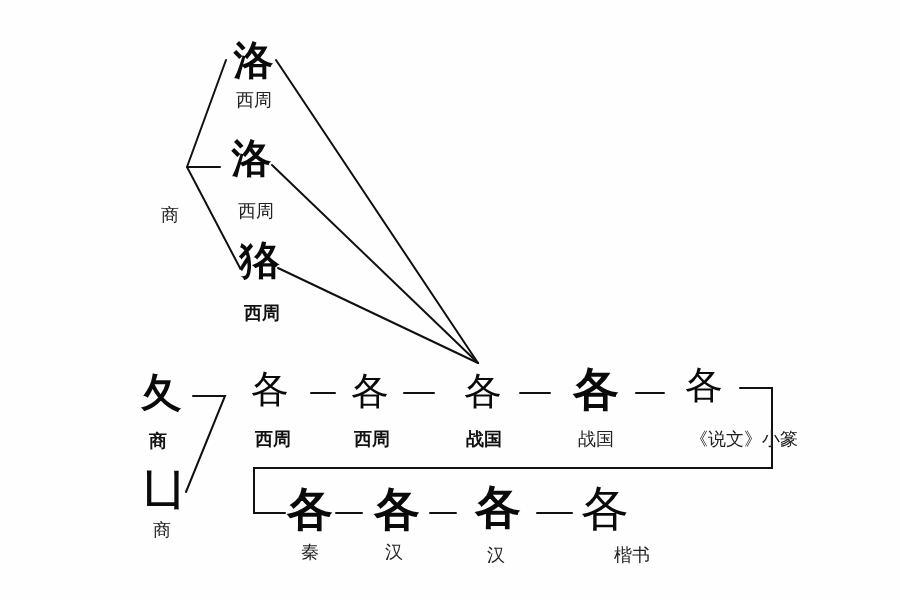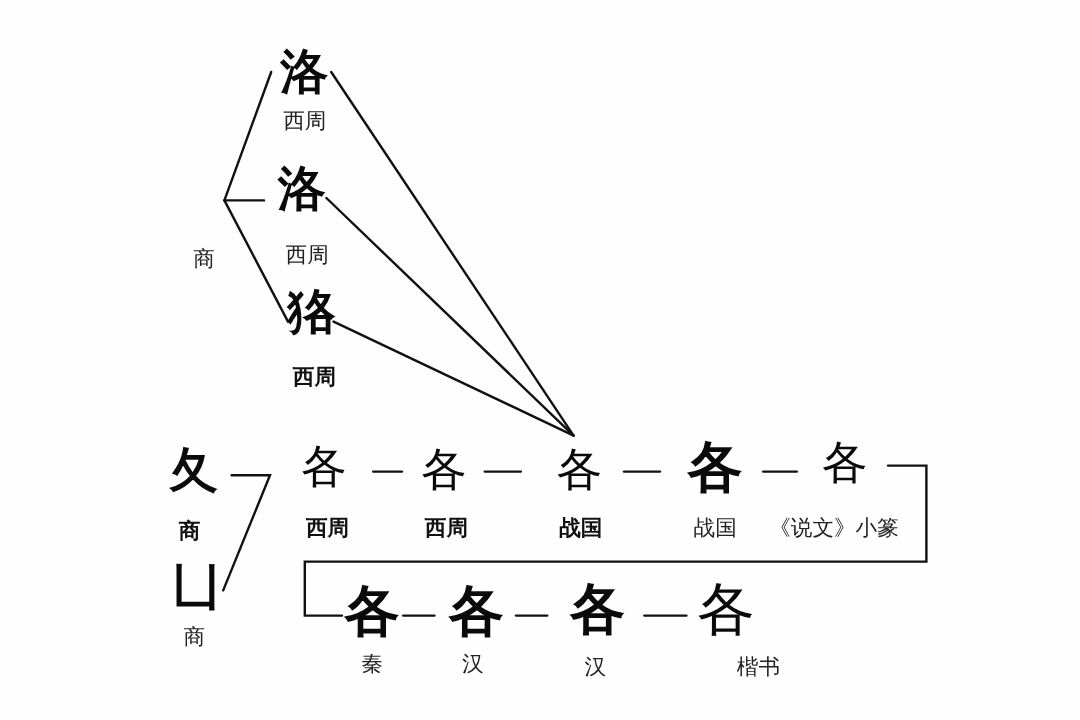--- a/index.html
+++ b/index.html
@@ -10,21 +10,21 @@
     color: #111;
   }
   svg.lines { position: absolute; left: 0; top: 0; width: 900px; height: 600px; }
   .glyph {
     position: absolute; transform: translateX(-50%);
     font-family: "DejaVu Serif", serif; line-height: 1; text-align: center;
     white-space: nowrap; color: #0a0a0a;
   }
   .label {
     position: absolute; transform: translateX(-50%);
-    font-family: Liberation Serif, serif;
+    font-family: Liberation Mono, monospace;
     font-size: 18px; line-height: 1; white-space: nowrap; color: #222;
   }
   .label.bold { font-weight: bold; color: #111; }
   .g-arch { font-size: 40px; font-weight: bold; letter-spacing: -3px; }
   .g-seal { font-size: 38px; }
   .g-clerical { font-size: 46px; font-weight: bold; }
   .g-kai { font-size: 48px; }
 </style>
 </head>
 <body>
@@ -81,21 +81,21 @@
   <div class="glyph g-seal" style="left:370px; top:372px;">各</div>
   <div class="label bold" style="left:372px; top:431px;">西周</div>
 
   <div class="glyph g-seal" style="left:483px; top:372px;">各</div>
   <div class="label bold" style="left:484px; top:431px;">战国</div>
 
   <div class="glyph g-clerical" style="left:596px; top:366px;">各</div>
   <div class="label" style="left:596px; top:431px;">战国</div>
 
   <div class="glyph g-seal" style="left:704px; top:366px;">各</div>
-  <div class="label" style="left:695px; top:431px;">《说文》小篆</div>
+  <div class="label" style="left:744px; top:431px;">《说文》小篆</div>
 
   <div class="glyph g-clerical" style="left:310px; top:486px;">各</div>
   <div class="label" style="left:310px; top:544px;">秦</div>
 
   <div class="glyph g-clerical" style="left:397px; top:486px;">各</div>
   <div class="label" style="left:394px; top:544px;">汉</div>
 
   <div class="glyph g-clerical" style="left:498px; top:484px;">各</div>
   <div class="label" style="left:496px; top:547px;">汉</div>
 

